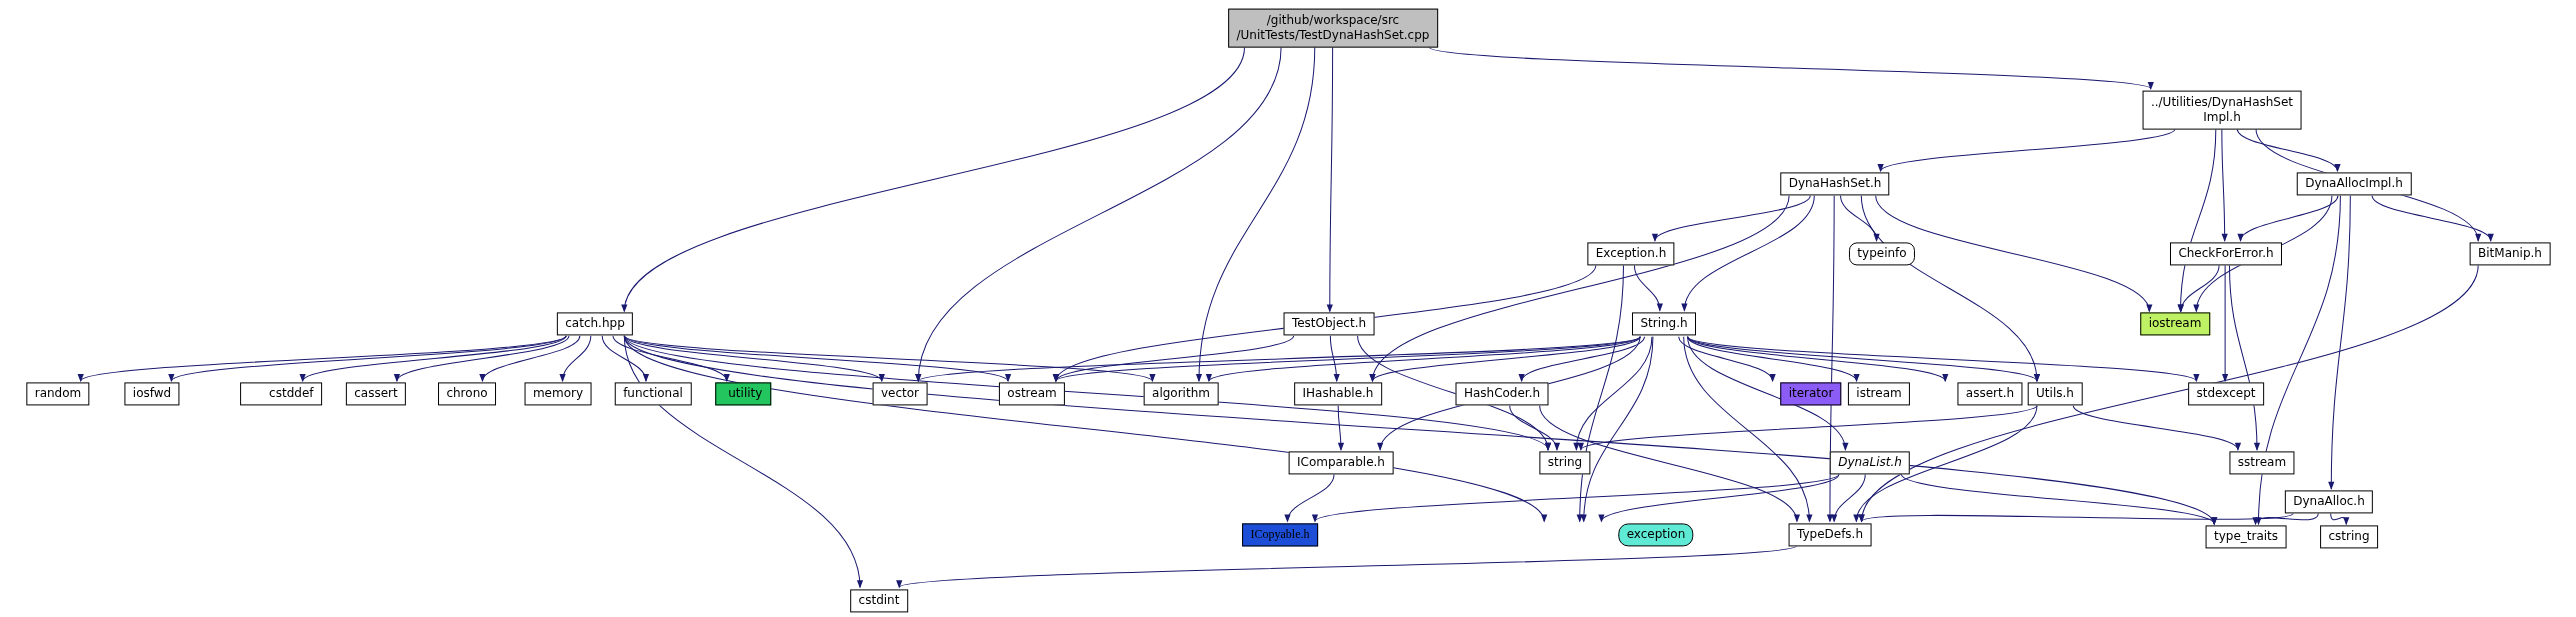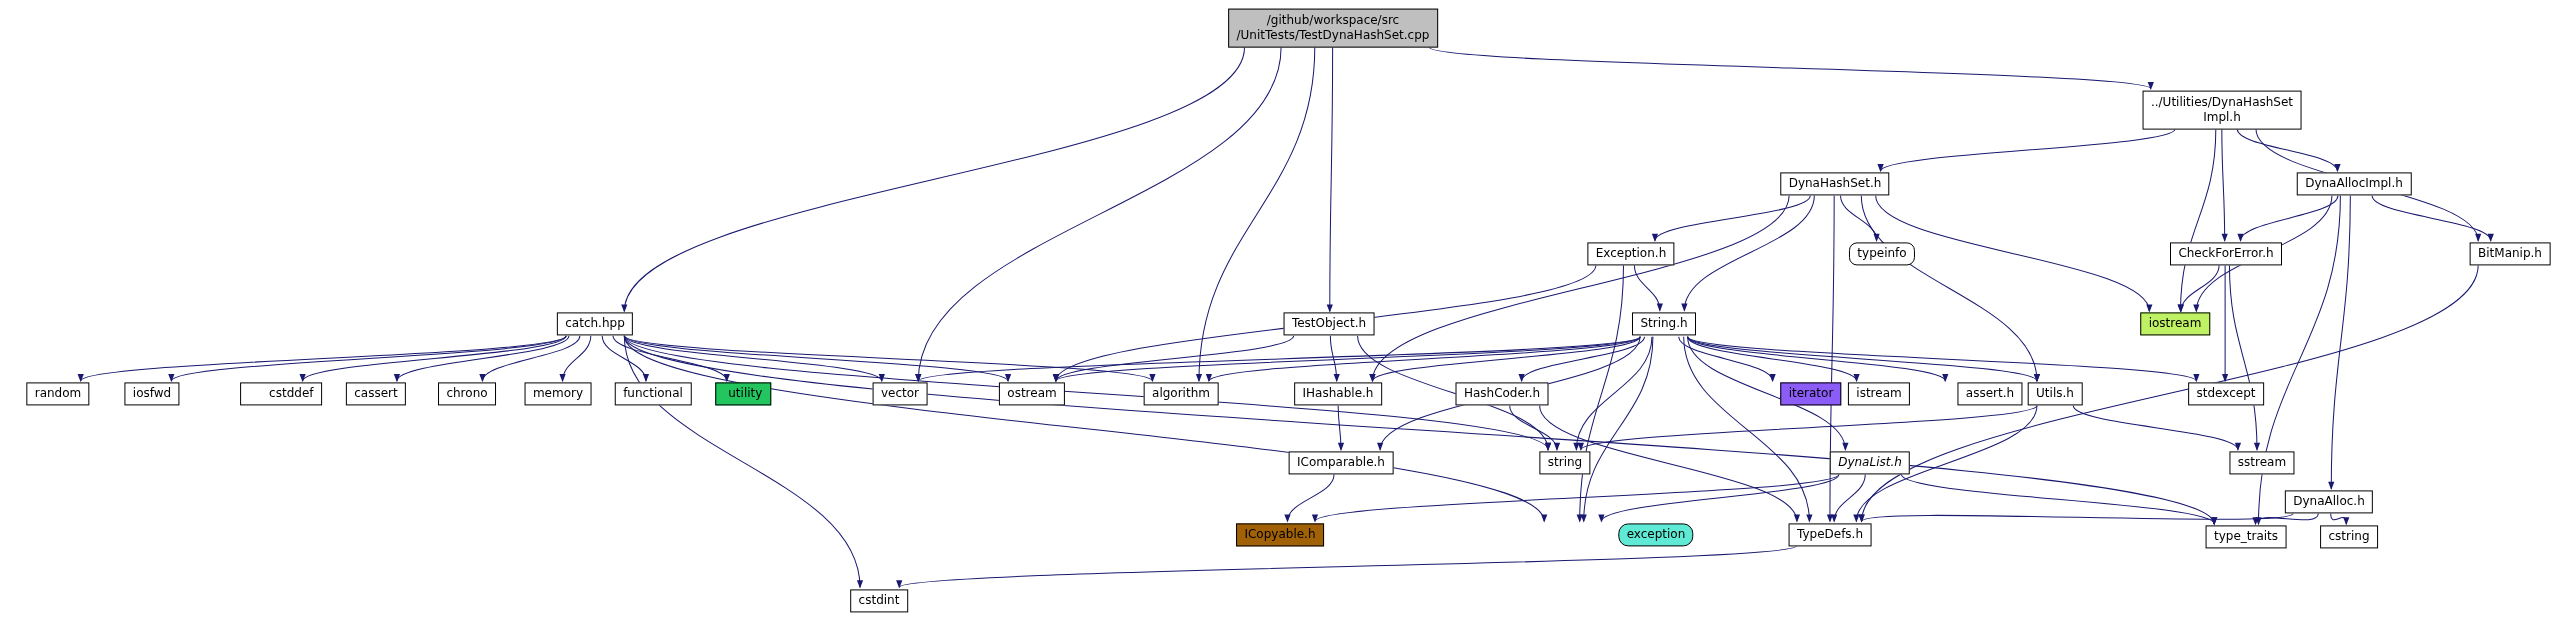--- a/index.html
+++ b/index.html
@@ -149,20 +149,20 @@
     <div class="node" style="left: 1788px; top: 394px; background: #8b5cf6; margin-left: 23px;">iterator</div>
     <div class="node" style="left: 1879px; top: 394px; background: rgb(255, 255, 255);">istream</div>
     <div class="node" style="left: 1969px; top: 394px; background: rgb(255, 255, 255); margin-left: 21px;">assert.h</div>
     <div class="node" style="left: 2055px; top: 394px; background: rgb(255, 255, 255);">Utils.h</div>
     <div class="node" style="left: 2226px; top: 394px; background: rgb(255, 255, 255);">stdexcept</div>
     <div class="node" style="left: 1341px; top: 463px; background: rgb(255, 255, 255);">IComparable.h</div>
     <div class="node" style="left: 1565px; top: 463px; background: rgb(255, 255, 255);">string</div>
     <div class="node" style="left: 1870px; top: 463px; background: rgb(255, 255, 255); font-style: italic;">DynaList.h</div>
     <div class="node" style="left: 2262px; top: 463px; background: rgb(255, 255, 255);">sstream</div>
     <div class="node" style="left: 2329px; top: 502px; background: rgb(255, 255, 255);">DynaAlloc.h</div>
-    <div class="node" style="left: 1280px; top: 535px; background: #a16207;">ICopyable.h</div>
+    <div class="node" style="left: 1280px; top: 535px; background: #1d4ed8; font-family: Liberation Serif, serif;">ICopyable.h</div>
     <div class="node" style="left: 1656px; top: 535px; background: #5eead4; border-radius: 10px;">exception</div>
     <div class="node" style="left: 1830px; top: 535px; background: rgb(255, 255, 255);">TypeDefs.h</div>
     <div class="node" style="left: 2246px; top: 537px; background: rgb(255, 255, 255);">type_traits</div>
     <div class="node" style="left: 2349px; top: 537px; background: rgb(255, 255, 255);">cstring</div>
     <div class="node" style="left: 879px; top: 601px; background: rgb(255, 255, 255);">cstdint</div>
   </div>
 
 
 </body></html>

